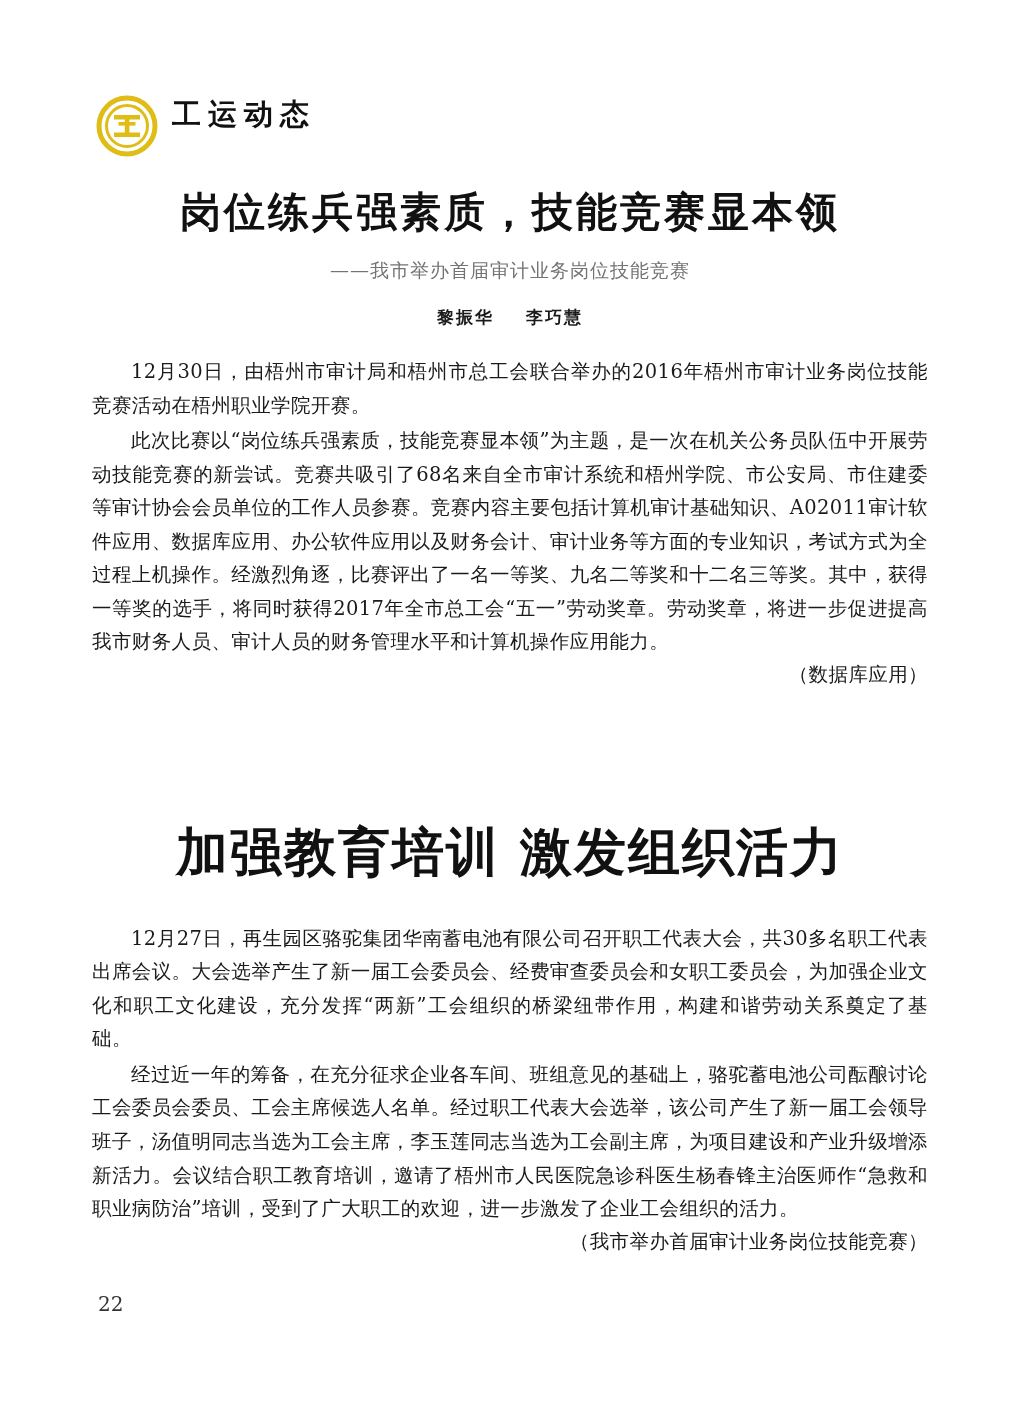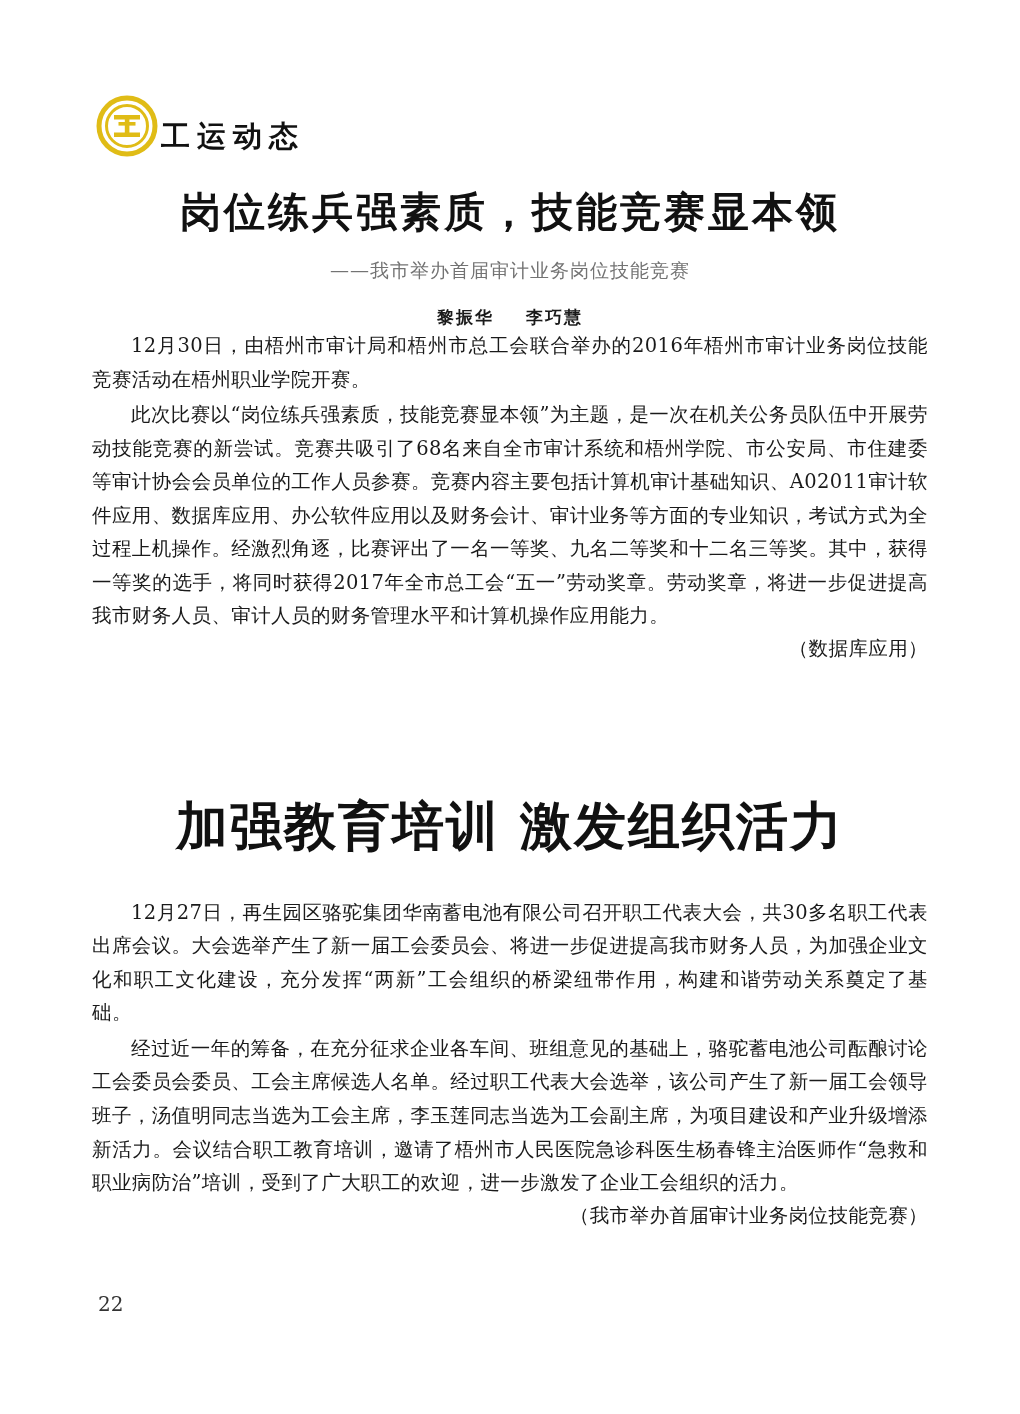--- a/index.html
+++ b/index.html
@@ -20,22 +20,22 @@
     left: 0; top: 0;
     width: 1020px;
     height: 1414px;
     box-sizing: border-box;
     padding: 95px 92px 40px 92px;
   }
 
   
   .banner {
     display: flex;
-    align-items: flex-end;
-    gap: 3px;
+    align-items: flex-start;
+    gap: 14px;
     margin-left: 4px;
     margin-bottom: 28px;
   }
   .banner-logo {
     width: 62px;
     height: 62px;
     flex: 0 0 auto;
   }
   .banner-title {
     font-family: "DejaVu Sans", "Liberation Sans", sans-serif;
@@ -69,20 +69,21 @@
     font-size: 19px;
     letter-spacing: 1px;
     color: #737373;
     margin-bottom: 22px;
   }
   .art-authors {
     text-align: center;
     font-size: 17px;
     letter-spacing: 2px;
     color: #1a1a1a;
+    margin-bottom: 26px;
     font-weight: bold;
   }
   .art-authors span {
     margin: 0 12px;
   }
 
   p.body-par {
     font-size: 19.5px;
     line-height: 1.72;
     text-align: justify;
@@ -138,19 +139,19 @@
     </div>
     <p class="body-par">12月30日，由梧州市审计局和梧州市总工会联合举办的2016年梧州市审计业务岗位技能竞赛活动在梧州职业学院开赛。</p>
     <p class="body-par">此次比赛以“岗位练兵强素质，技能竞赛显本领”为主题，是一次在机关公务员队伍中开展劳动技能竞赛的新尝试。竞赛共吸引了68名来自全市审计系统和梧州学院、市公安局、市住建委等审计协会会员单位的工作人员参赛。竞赛内容主要包括计算机审计基础知识、A02011审计软件应用、数据库应用、办公软件应用以及财务会计、审计业务等方面的专业知识，考试方式为全过程上机操作。经激烈角逐，比赛评出了一名一等奖、九名二等奖和十二名三等奖。其中，获得一等奖的选手，将同时获得2017年全市总工会“五一”劳动奖章。劳动奖章，将进一步促进提高我市财务人员、审计人员的财务管理水平和计算机操作应用能力。</p>
     <p class="source-right">（数据库应用）</p>
   </div>
 
   <div class="spacer-lg"></div>
 
   <div class="article">
     <h1 class="art-title second">加强教育培训 激发组织活力</h1>
-    <p class="body-par">12月27日，再生园区骆驼集团华南蓄电池有限公司召开职工代表大会，共30多名职工代表出席会议。大会选举产生了新一届工会委员会、将进一步促进提高我市财务人员，为加强企业文化和职工文化建设，充分发挥“两新”工会组织的桥梁纽带作用，构建和谐劳动关系奠定了基础。</p>
+    <p class="body-par">12月27日，再生园区骆驼集团华南蓄电池有限公司召开职工代表大会，共30多名职工代表出席会议。大会选举产生了新一届工会委员会、经费审查委员会和女职工委员会，为加强企业文化和职工文化建设，充分发挥“两新”工会组织的桥梁纽带作用，构建和谐劳动关系奠定了基础。</p>
     <p class="body-par">经过近一年的筹备，在充分征求企业各车间、班组意见的基础上，骆驼蓄电池公司酝酿讨论工会委员会委员、工会主席候选人名单。经过职工代表大会选举，该公司产生了新一届工会领导班子，汤值明同志当选为工会主席，李玉莲同志当选为工会副主席，为项目建设和产业升级增添新活力。会议结合职工教育培训，邀请了梧州市人民医院急诊科医生杨春锋主治医师作“急救和职业病防治”培训，受到了广大职工的欢迎，进一步激发了企业工会组织的活力。</p>
     <p class="source-right">（我市举办首届审计业务岗位技能竞赛）</p>
   </div>
 
   <div class="page-number">22</div>
 </div>
 
 </body></html>

